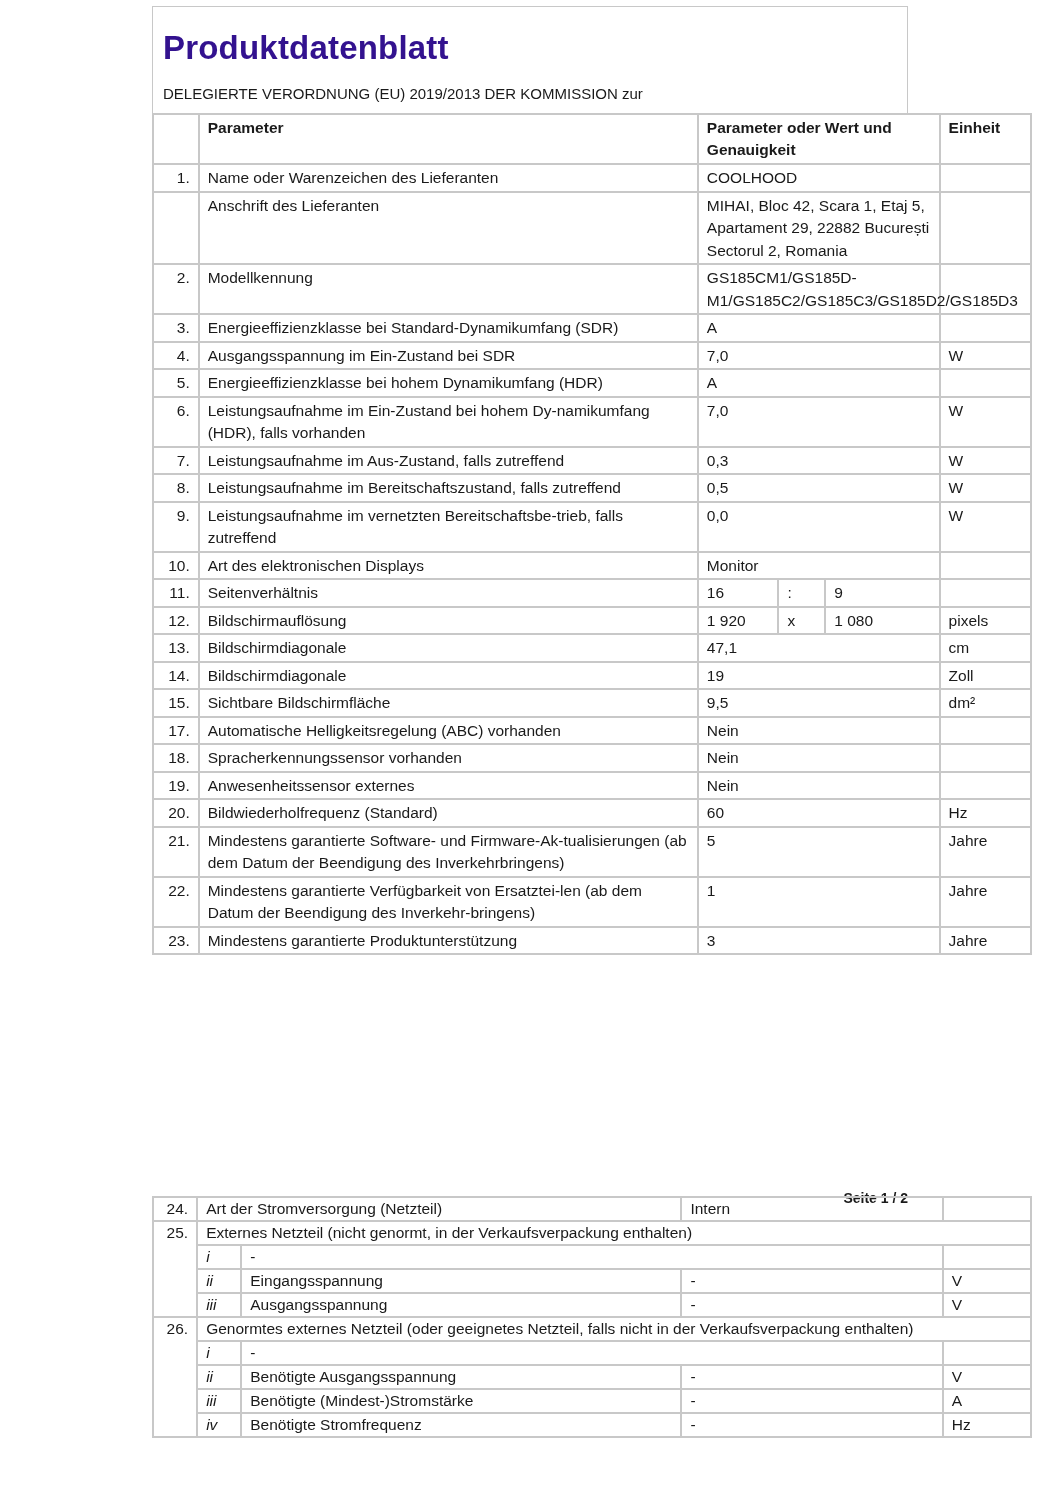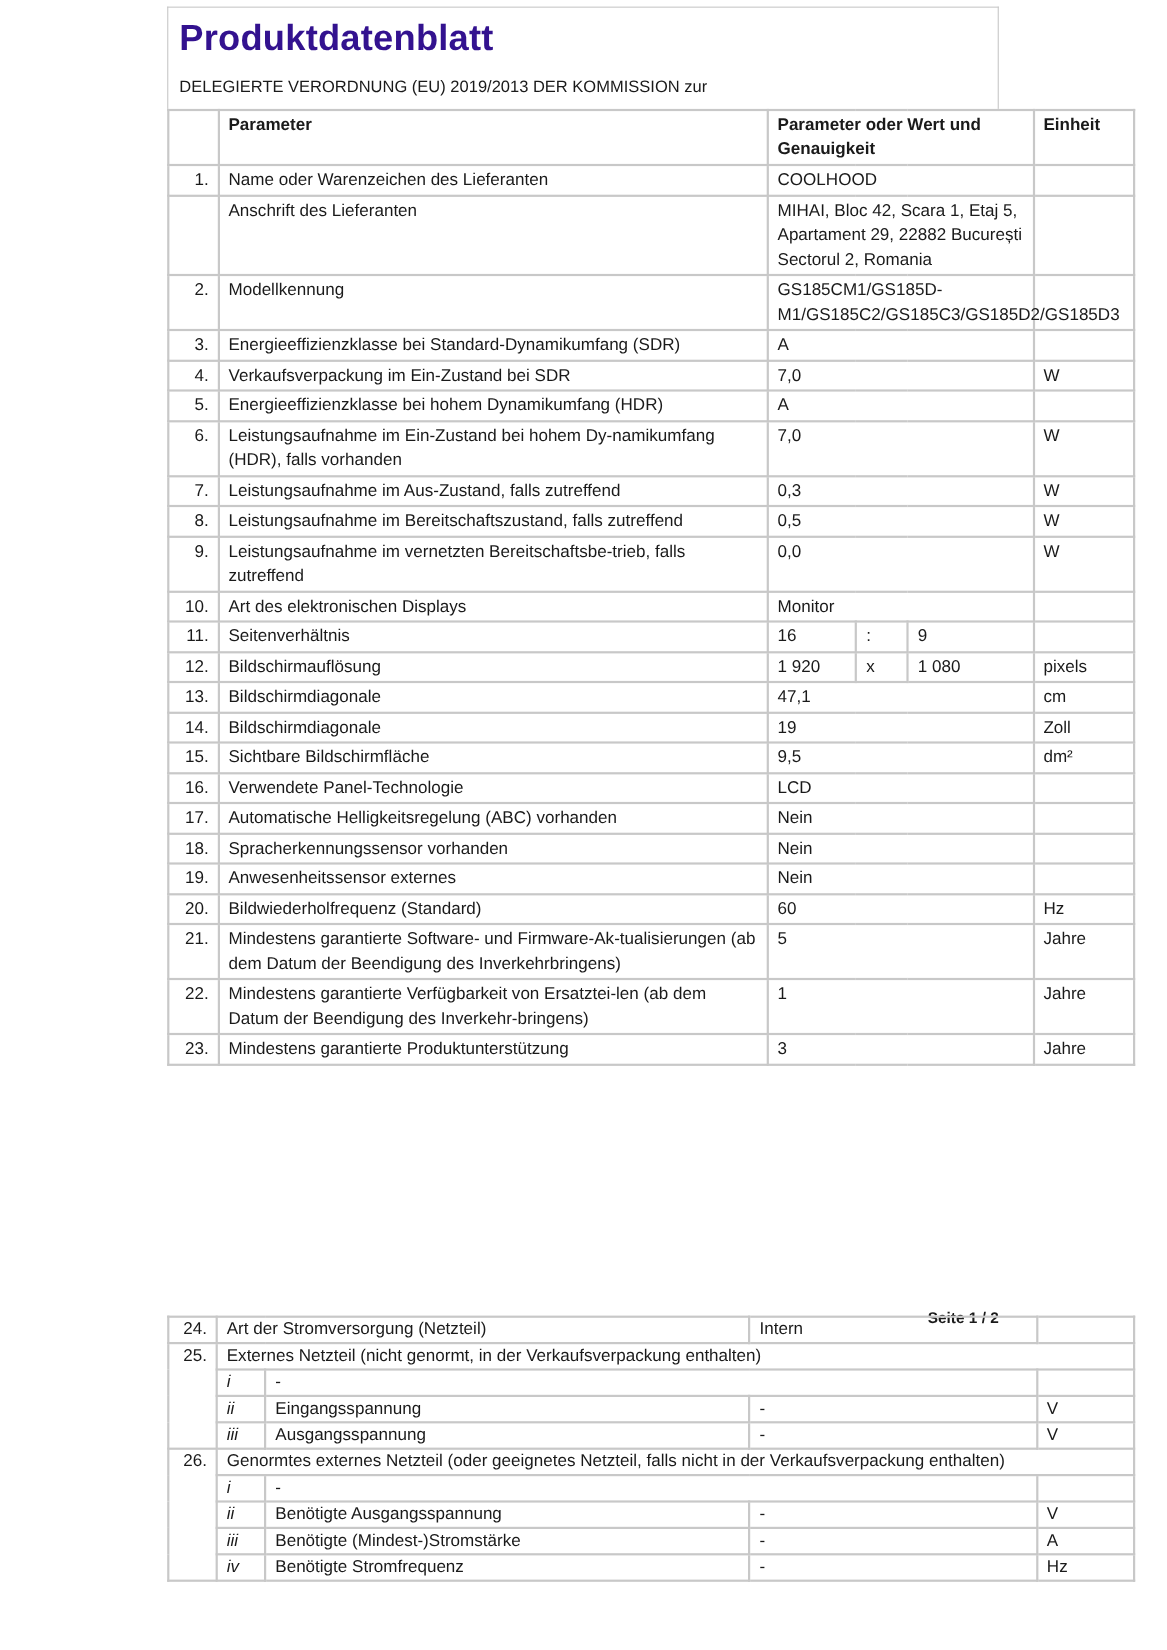--- a/index.html
+++ b/index.html
@@ -1,19 +1,19 @@
 <!DOCTYPE html>
 <html><head>
 <meta charset="utf-8">
 <style>
   html, body { margin: 0; padding: 0; background: #ffffff; }
   body { width: 1061px; height: 1500px; position: relative; font-family: "Liberation Sans", "DejaVu Sans", sans-serif; color: #1a1a1a; overflow: hidden; }
   .page { position: absolute; left: 152px; width: 756px; }
   .p1 { top: 6px; }
-  .hdr { border: 1px solid #c8c8c8; border-bottom: none; padding: 4px 10px 8px 10px; }
+  .hdr { border: 1px solid #c8c8c8; border-bottom: none; padding: 18px 10px 8px 10px; }
   .title { font-size: 33px; font-weight: bold; color: #3a0ca3; color: #33128f; letter-spacing: 0.2px; line-height: 46px; margin: 0; }
   .sub { font-size: 15px; line-height: 22px; margin-top: 12px; }
   table { border-collapse: collapse; width: 880px; table-layout: fixed; font-size: 15.5px; }
   td { border: 2px solid #c8c8c8; vertical-align: top; padding: 2px 8px 1px 8px; line-height: 22.5px; }
   td.n { text-align: right; padding-right: 8px; padding-left: 2px; }
   td.v { }
   td.c { text-align: left; }
   th { border: 2px solid #c8c8c8; vertical-align: top; text-align: left; padding: 2px 8px; font-weight: bold; line-height: 22px; }
   .pagenum { position: absolute; top: 1190px; right: 153px; font-size: 14px; font-weight: bold; }
   .p2 { top: 1196px; }
@@ -65,21 +65,21 @@
           <td></td>
         </tr>
         <tr>
           <td class="n">3.</td>
           <td>Energieeffizienzklasse bei Standard-Dynamikumfang (SDR)</td>
           <td colspan="3">A</td>
           <td></td>
         </tr>
         <tr>
           <td class="n">4.</td>
-          <td>Verkaufsverpackung im Ein-Zustand bei SDR</td>
+          <td>Ausgangsspannung im Ein-Zustand bei SDR</td>
           <td class="v" colspan="3">7,0</td>
           <td>W</td>
         </tr>
         <tr>
           <td class="n">5.</td>
           <td>Energieeffizienzklasse bei hohem Dynamikumfang (HDR)</td>
           <td colspan="3">A</td>
           <td></td>
         </tr>
         <tr>
@@ -138,26 +138,20 @@
           <td class="n">14.</td>
           <td>Bildschirmdiagonale</td>
           <td class="v" colspan="3">19</td>
           <td>Zoll</td>
         </tr>
         <tr>
           <td class="n">15.</td>
           <td>Sichtbare Bildschirmfläche</td>
           <td class="v" colspan="3">9,5</td>
           <td>dm²</td>
-        </tr>
-        <tr>
-          <td class="n">16.</td>
-          <td>Verwendete Panel-Technologie</td>
-          <td class="v" colspan="3">LCD</td>
-          <td></td>
         </tr>
         <tr>
           <td class="n">17.</td>
           <td>Automatische Helligkeitsregelung (ABC) vorhanden</td>
           <td class="v" colspan="3">Nein</td>
           <td></td>
         </tr>
         <tr>
           <td class="n">18.</td>
           <td>Spracherkennungssensor vorhanden</td>

